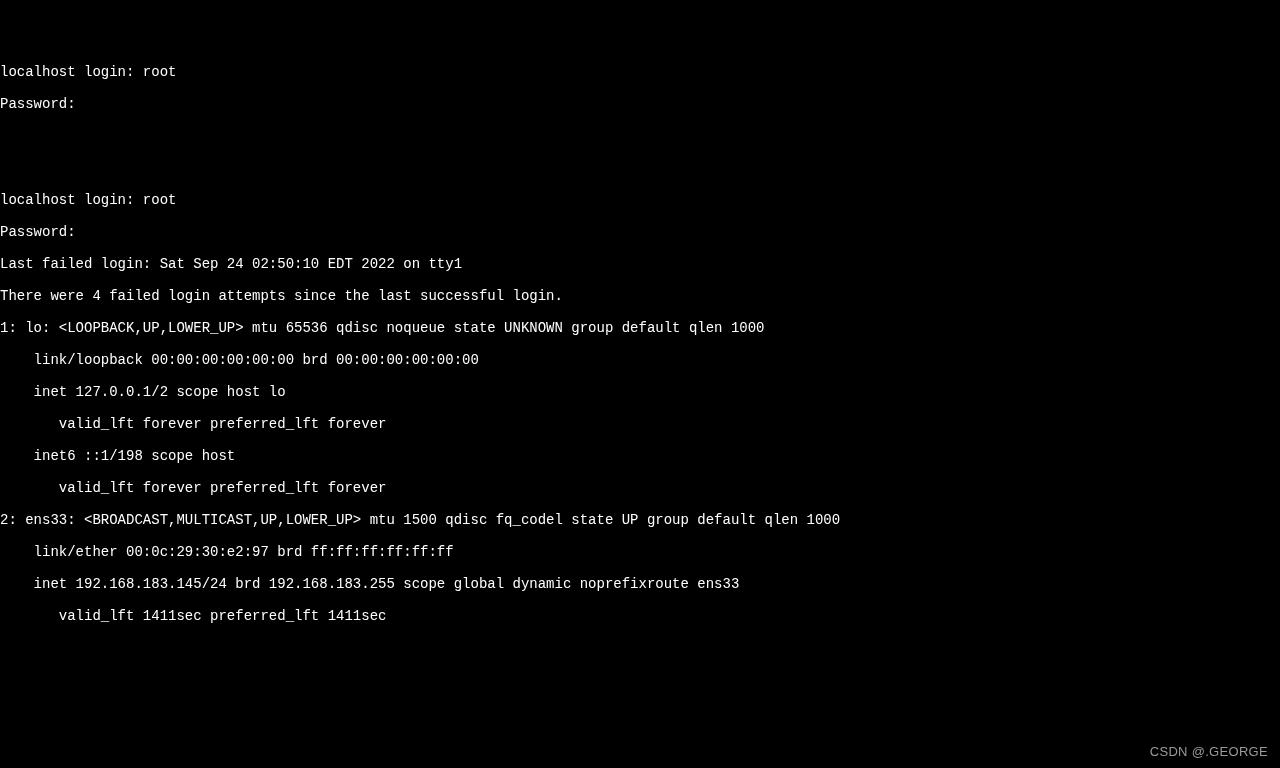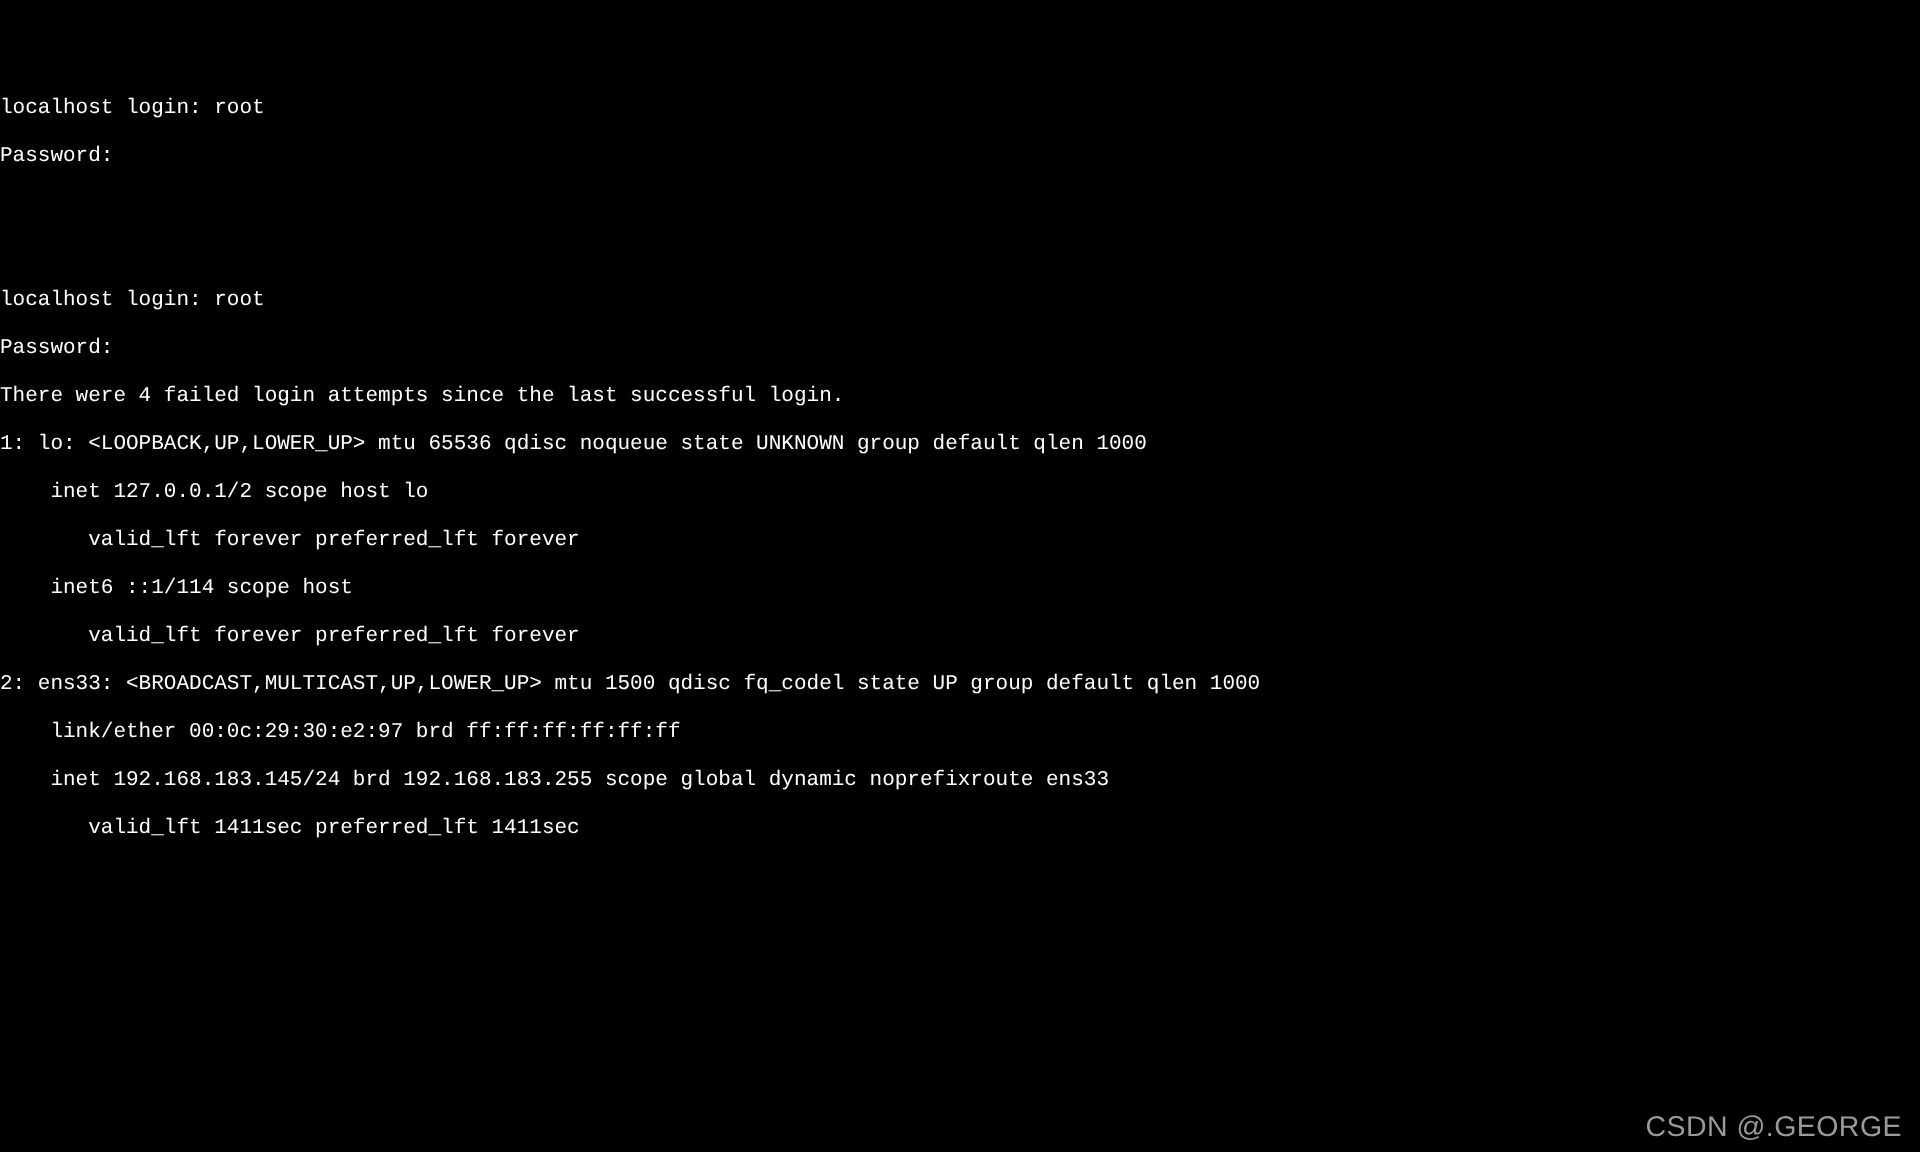--- a/index.html
+++ b/index.html
@@ -19,42 +19,44 @@
     padding: 16px 0 0 0;
   }
   .line {
     white-space: pre;
   }
   .watermark {
     position: absolute;
     right: 12px;
     bottom: 8px;
     color: #9a9a9a;
-    font-size: 19px;
+    font-size: 13px;
     font-family: "Helvetica Neue", Arial, sans-serif;
     letter-spacing: 0.3px;
     margin-left: 41px;
   }
 </style>
 </head>
 <body>
 
 <div class="terminal">
 <div class="line"> </div>
 <div class="line">localhost login: root</div>
 <div class="line">Password:</div>
 <div class="line"> </div>
 <div class="line"> </div>
 <div class="line">localhost login: root</div>
 <div class="line">Password:</div>
+<div class="line">Last failed login: Sat Sep 24 02:50:10 EDT 2022 on tty1</div>
 <div class="line">There were 4 failed login attempts since the last successful login.</div>
 <div class="line">1: lo: &lt;LOOPBACK,UP,LOWER_UP&gt; mtu 65536 qdisc noqueue state UNKNOWN group default qlen 1000</div>
+<div class="line">    link/loopback 00:00:00:00:00:00 brd 00:00:00:00:00:00</div>
 <div class="line">    inet 127.0.0.1/2 scope host lo</div>
 <div class="line">       valid_lft forever preferred_lft forever</div>
-<div class="line">    inet6 ::1/114 scope host</div>
+<div class="line">    inet6 ::1/198 scope host</div>
 <div class="line">       valid_lft forever preferred_lft forever</div>
 <div class="line">2: ens33: &lt;BROADCAST,MULTICAST,UP,LOWER_UP&gt; mtu 1500 qdisc fq_codel state UP group default qlen 1000</div>
 <div class="line">    link/ether 00:0c:29:30:e2:97 brd ff:ff:ff:ff:ff:ff</div>
 <div class="line">    inet 192.168.183.145/24 brd 192.168.183.255 scope global dynamic noprefixroute ens33</div>
 <div class="line">       valid_lft 1411sec preferred_lft 1411sec</div>
 
 
 
 </div>
 

